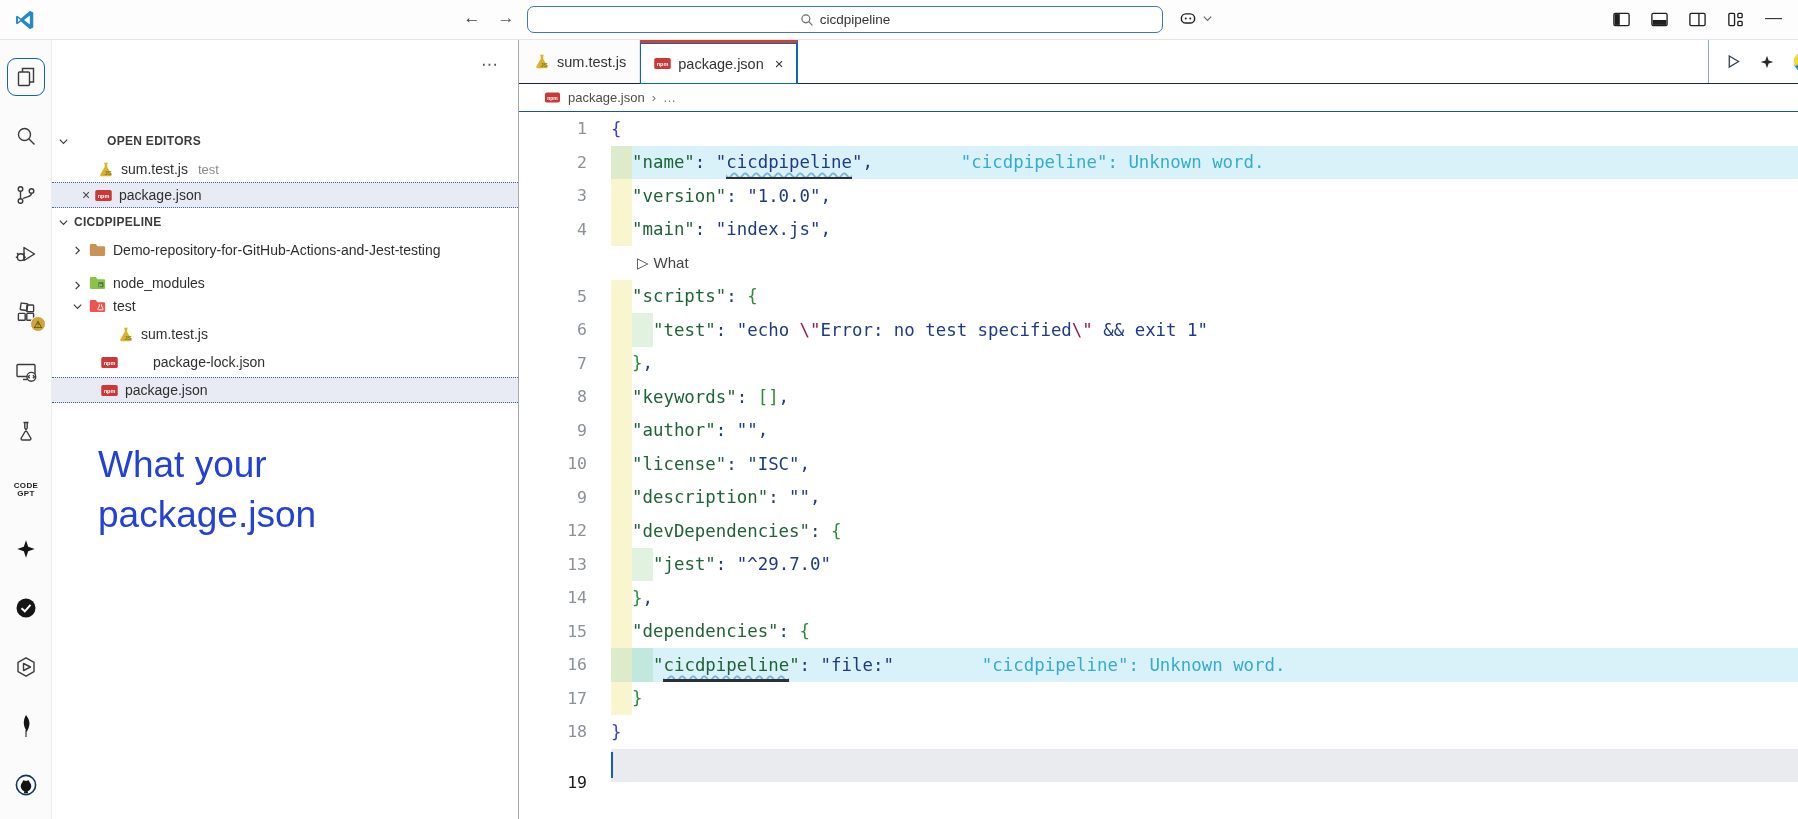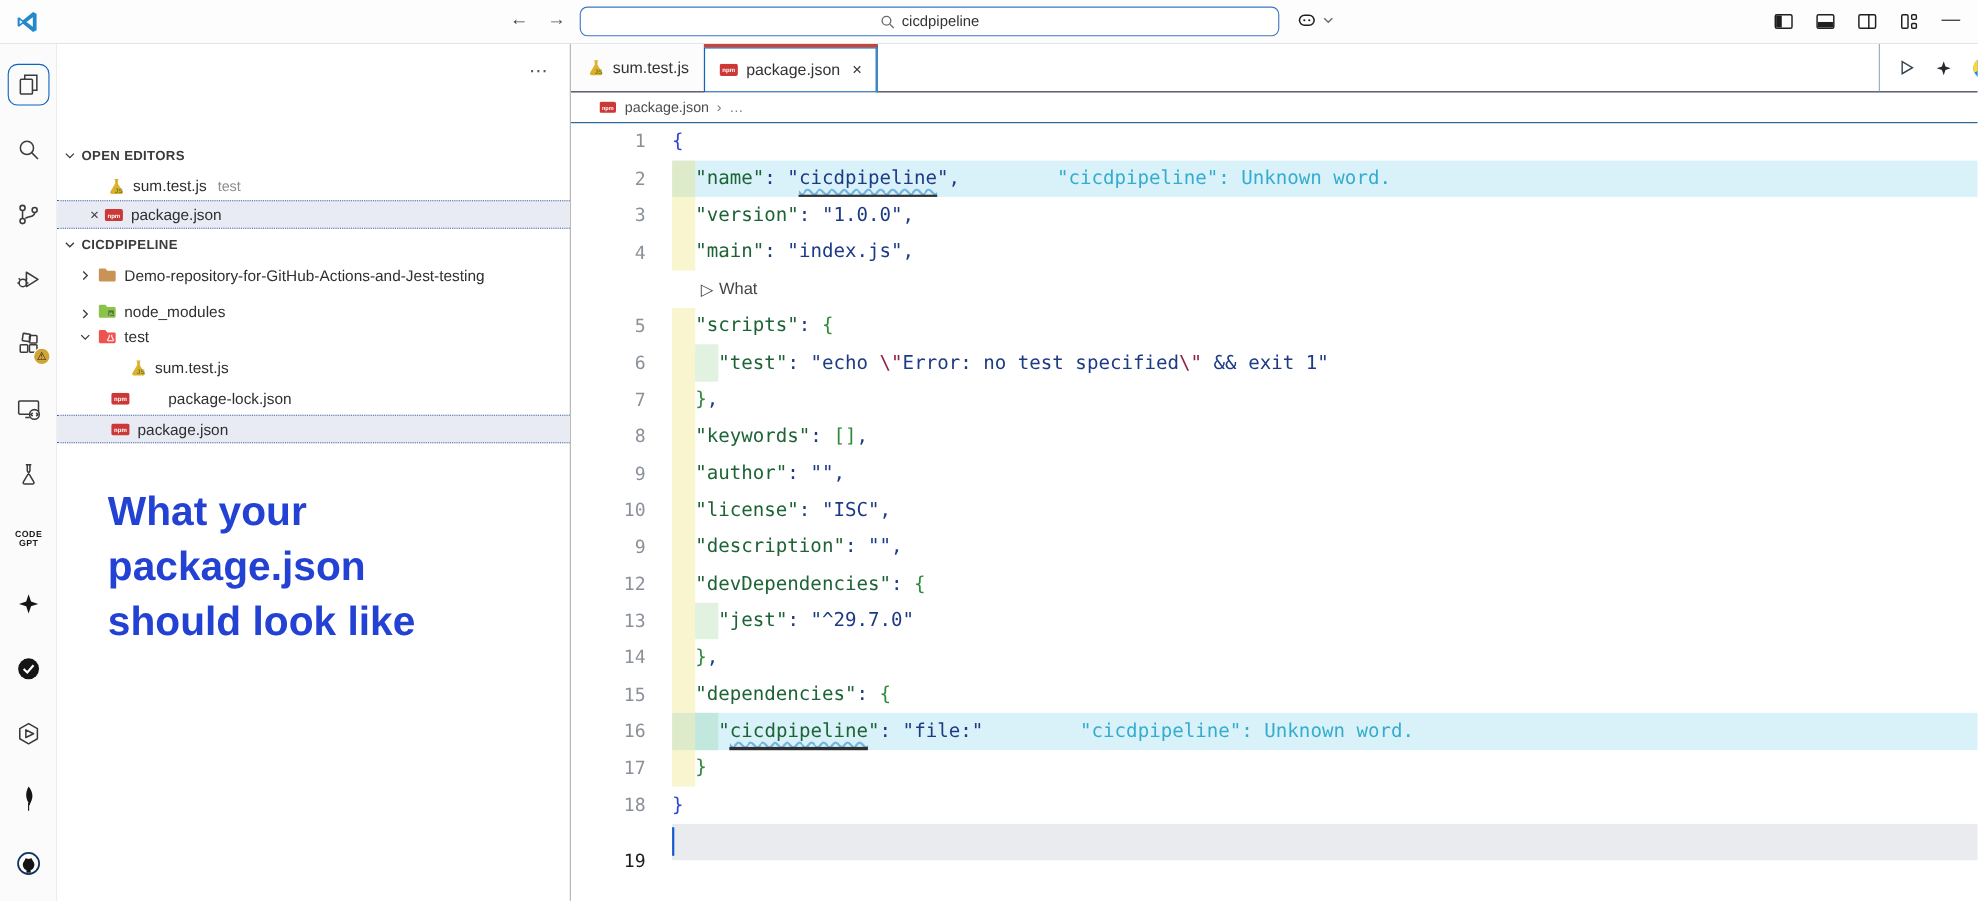--- a/index.html
+++ b/index.html
@@ -38,21 +38,21 @@
   #explorer-header { top:16px; height:22px; padding-left:18px; font-size:12.5px; color:#5f5f5f; letter-spacing:.4px; }
   #explorer-actions { position:absolute; right:18px; top:14px; font-size:17px; color:#555; letter-spacing:2px; }
   .sec-header { font-weight:bold; font-size:12px; color:#3b3b3b; letter-spacing:.3px; }
   .chev { width:16px; text-align:center; color:#3b3b3b; flex:none; }
   .sb-row { height:26px; font-size:14px; color:#2f2f2f; }
   .sb-row .lbl { margin-left:7px; white-space:nowrap; }
   .sb-row .desc { margin-left:10px; color:#8c8c8c; font-size:13px; }
   .sb-row.sel { background:#e8ebf4; border-top:1px dotted #40629d; border-bottom:1px dotted #40629d; }
   .xclose { width:16px; text-align:center; color:#444; font-size:14px; flex:none; }
   .fic { width:18px; height:16px; flex:none; display:flex; align-items:center; justify-content:center; }
-  #overlay-text { position:absolute; left:46px; top:400px; font-weight:bold; font-size:37px; line-height:50px; }
+  #overlay-text { position:absolute; left:46px; top:400px; font-weight:normal; font-size:37px; line-height:50px; }
 
   
   #editor { position:relative; flex:1; background:#fff; overflow:hidden; }
   #tabbar { position:relative; height:44px; background:#fff; }
   #tab-border { position:absolute; left:0; right:0; top:43px; height:1px; background:#1c2340; }
   #tabs { display:flex; height:43px; }
   .tab { display:flex; align-items:center; gap:7px; padding:0 13px; font-size:14.5px; color:#333;
     border-right:1px solid #e3e3e3; background:#fcfcfc; height:43px; }
   .tab.active { background:#fff; box-shadow:inset 0 0 0 1px #0d66bb; border-top:3px solid #cb4335;
     height:44px; z-index:2; border-right:1px solid #0d66bb; }
@@ -228,21 +228,21 @@
       <div class="ab-item" style="top: 732px;">
         <svg width="24" height="24" viewBox="0 0 24 24">
           <circle cx="12" cy="12" r="9.6" fill="none" stroke="#10335e" stroke-width="1.6"></circle>
           <path fill="#141414" d="M8.2 9.5 l1.1-2.3 2.7 0.7 2.7-0.7 1.1 2.3 a5.3 5.3 0 1 1 -7.6 0 Z M10 18.5 c0-1 0.8-1.6 2-1.6 s2 0.6 2 1.6 l-0.2 1.8 h-3.6 Z"></path>
         </svg>
       </div>
     </aside>
 
   <section id="sidebar">
     <div id="explorer-actions">⋯</div>
-    <div class="sb-abs" style="top:89px;height:24px;padding-left:6px;">
+    <div class="sb-abs" style="top:89px;height:24px;padding-left:6px;gap:33px;">
       <span class="chev">
           <svg width="11" height="11" viewBox="0 0 12 12" fill="none" stroke="#3b3b3b" stroke-width="1.3">
             <polyline points="2,4 6,8 10,4"></polyline>
           </svg>
         </span>
       <span class="sec-header">OPEN EDITORS</span>
     </div>
     <div id="open-editors-list">
         <div class="sb-abs sb-row" style="top: 116px; padding-left: 44px;">
           <span class="fic">
@@ -340,21 +340,20 @@
               <rect width="18" height="12" rx="2" fill="#cb3837"></rect>
               <text x="9" y="8.6" font-size="6" font-weight="bold" fill="#fff" text-anchor="middle" font-family="Liberation Sans, sans-serif">npm</text>
             </svg>
           </span>
           <span class="lbl">package.json</span>
         </div>
       </div>
     <div id="overlay-text" style="color: rgb(35, 66, 212);">
       <div>What your</div>
       <div>package.json</div>
-      <div>should look like</div>
     </div>
   </section>
 
   <section id="editor">
     <div id="tabbar">
       <div id="tab-border"></div>
       <div id="tabs">
           <div class="tab">
             <span class="fic">
               <svg width="17" height="17" viewBox="0 0 20 20">

